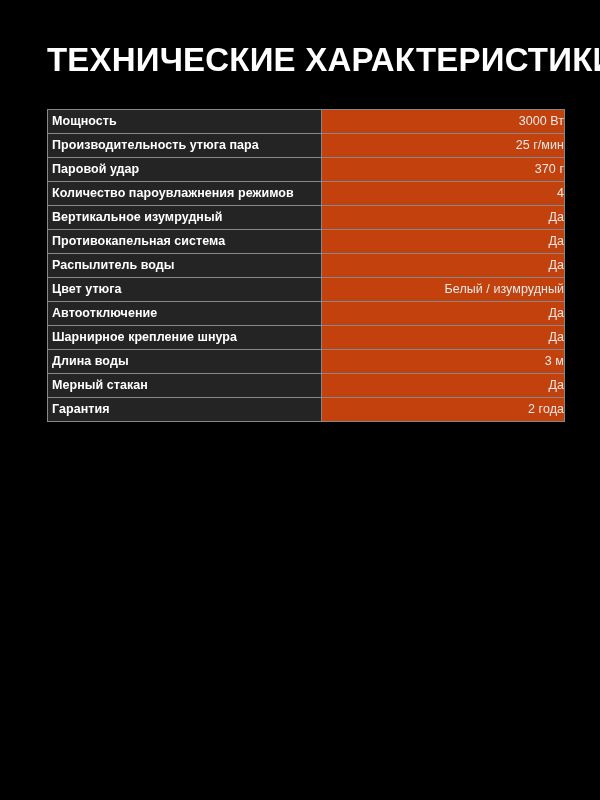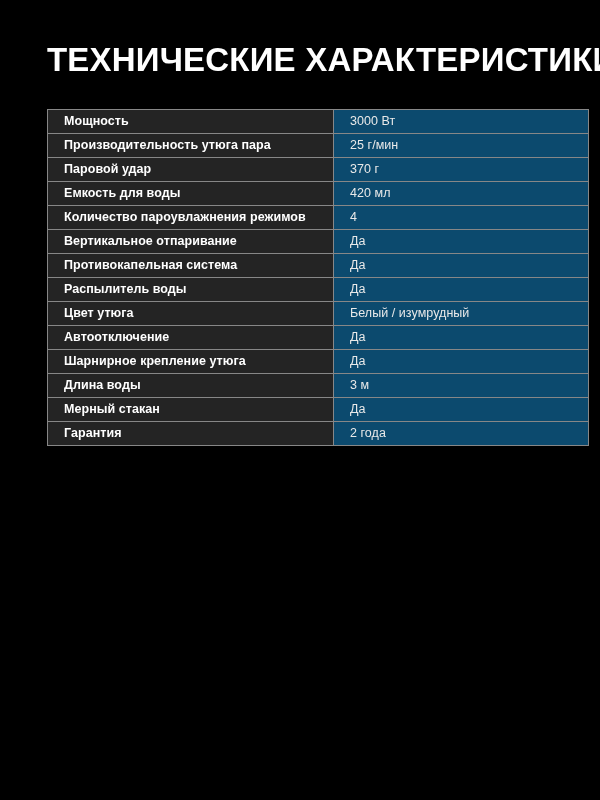--- a/index.html
+++ b/index.html
@@ -40,43 +40,44 @@
     width: 509px;
     border-collapse: collapse;
     table-layout: fixed;
     border: 1px solid #878787;
   }
   .spec-table tr {
     height: 23px;
   }
   .spec-table td {
     border: 1px solid #878787;
-    padding: 0 0 0 16px;
+    padding: 0 0 0 4px;
     height: 23px;
     line-height: 23px;
     vertical-align: middle;
     overflow: hidden;
     white-space: nowrap;
     margin-left: 16px;
   }
   td.cell-label {
     width: 269px;
     background: #242424;
     color: #ffffff;
     font-size: 12.5px;
     font-weight: bold;
     letter-spacing: 0.05px;
   }
   td.cell-value {
     width: 238px;
-    background: #0c4a6e;
+    background: #c2410c;
     color: #e9e9e9;
     font-size: 12.5px;
     font-weight: normal;
     letter-spacing: 0.05px;
+    text-align: right;
   }
 </style>
 </head>
 <body>
 
 <div class="page">
 
   <div class="page-title">ТЕХНИЧЕСКИЕ ХАРАКТЕРИСТИКИ</div>
 
   <table class="spec-table">
@@ -87,49 +88,45 @@
         </tr>
         <tr>
           <td class="cell-label">Производительность утюга пара</td>
           <td class="cell-value">25 г/мин</td>
         </tr>
         <tr>
           <td class="cell-label">Паровой удар</td>
           <td class="cell-value">370 г</td>
         </tr>
         <tr>
-          <td class="cell-label">Емкость для воды</td>
-          <td class="cell-value">420 мл</td>
-        </tr>
-        <tr>
           <td class="cell-label">Количество пароувлажнения режимов</td>
           <td class="cell-value">4</td>
         </tr>
         <tr>
-          <td class="cell-label">Вертикальное отпаривание</td>
+          <td class="cell-label">Вертикальное изумрудный</td>
           <td class="cell-value">Да</td>
         </tr>
         <tr>
           <td class="cell-label">Противокапельная система</td>
           <td class="cell-value">Да</td>
         </tr>
         <tr>
           <td class="cell-label">Распылитель воды</td>
           <td class="cell-value">Да</td>
         </tr>
         <tr>
           <td class="cell-label">Цвет утюга</td>
           <td class="cell-value">Белый / изумрудный</td>
         </tr>
         <tr>
           <td class="cell-label">Автоотключение</td>
           <td class="cell-value">Да</td>
         </tr>
         <tr>
-          <td class="cell-label">Шарнирное крепление утюга</td>
+          <td class="cell-label">Шарнирное крепление шнура</td>
           <td class="cell-value">Да</td>
         </tr>
         <tr>
           <td class="cell-label">Длина воды</td>
           <td class="cell-value">3 м</td>
         </tr>
         <tr>
           <td class="cell-label">Мерный стакан</td>
           <td class="cell-value">Да</td>
         </tr>

